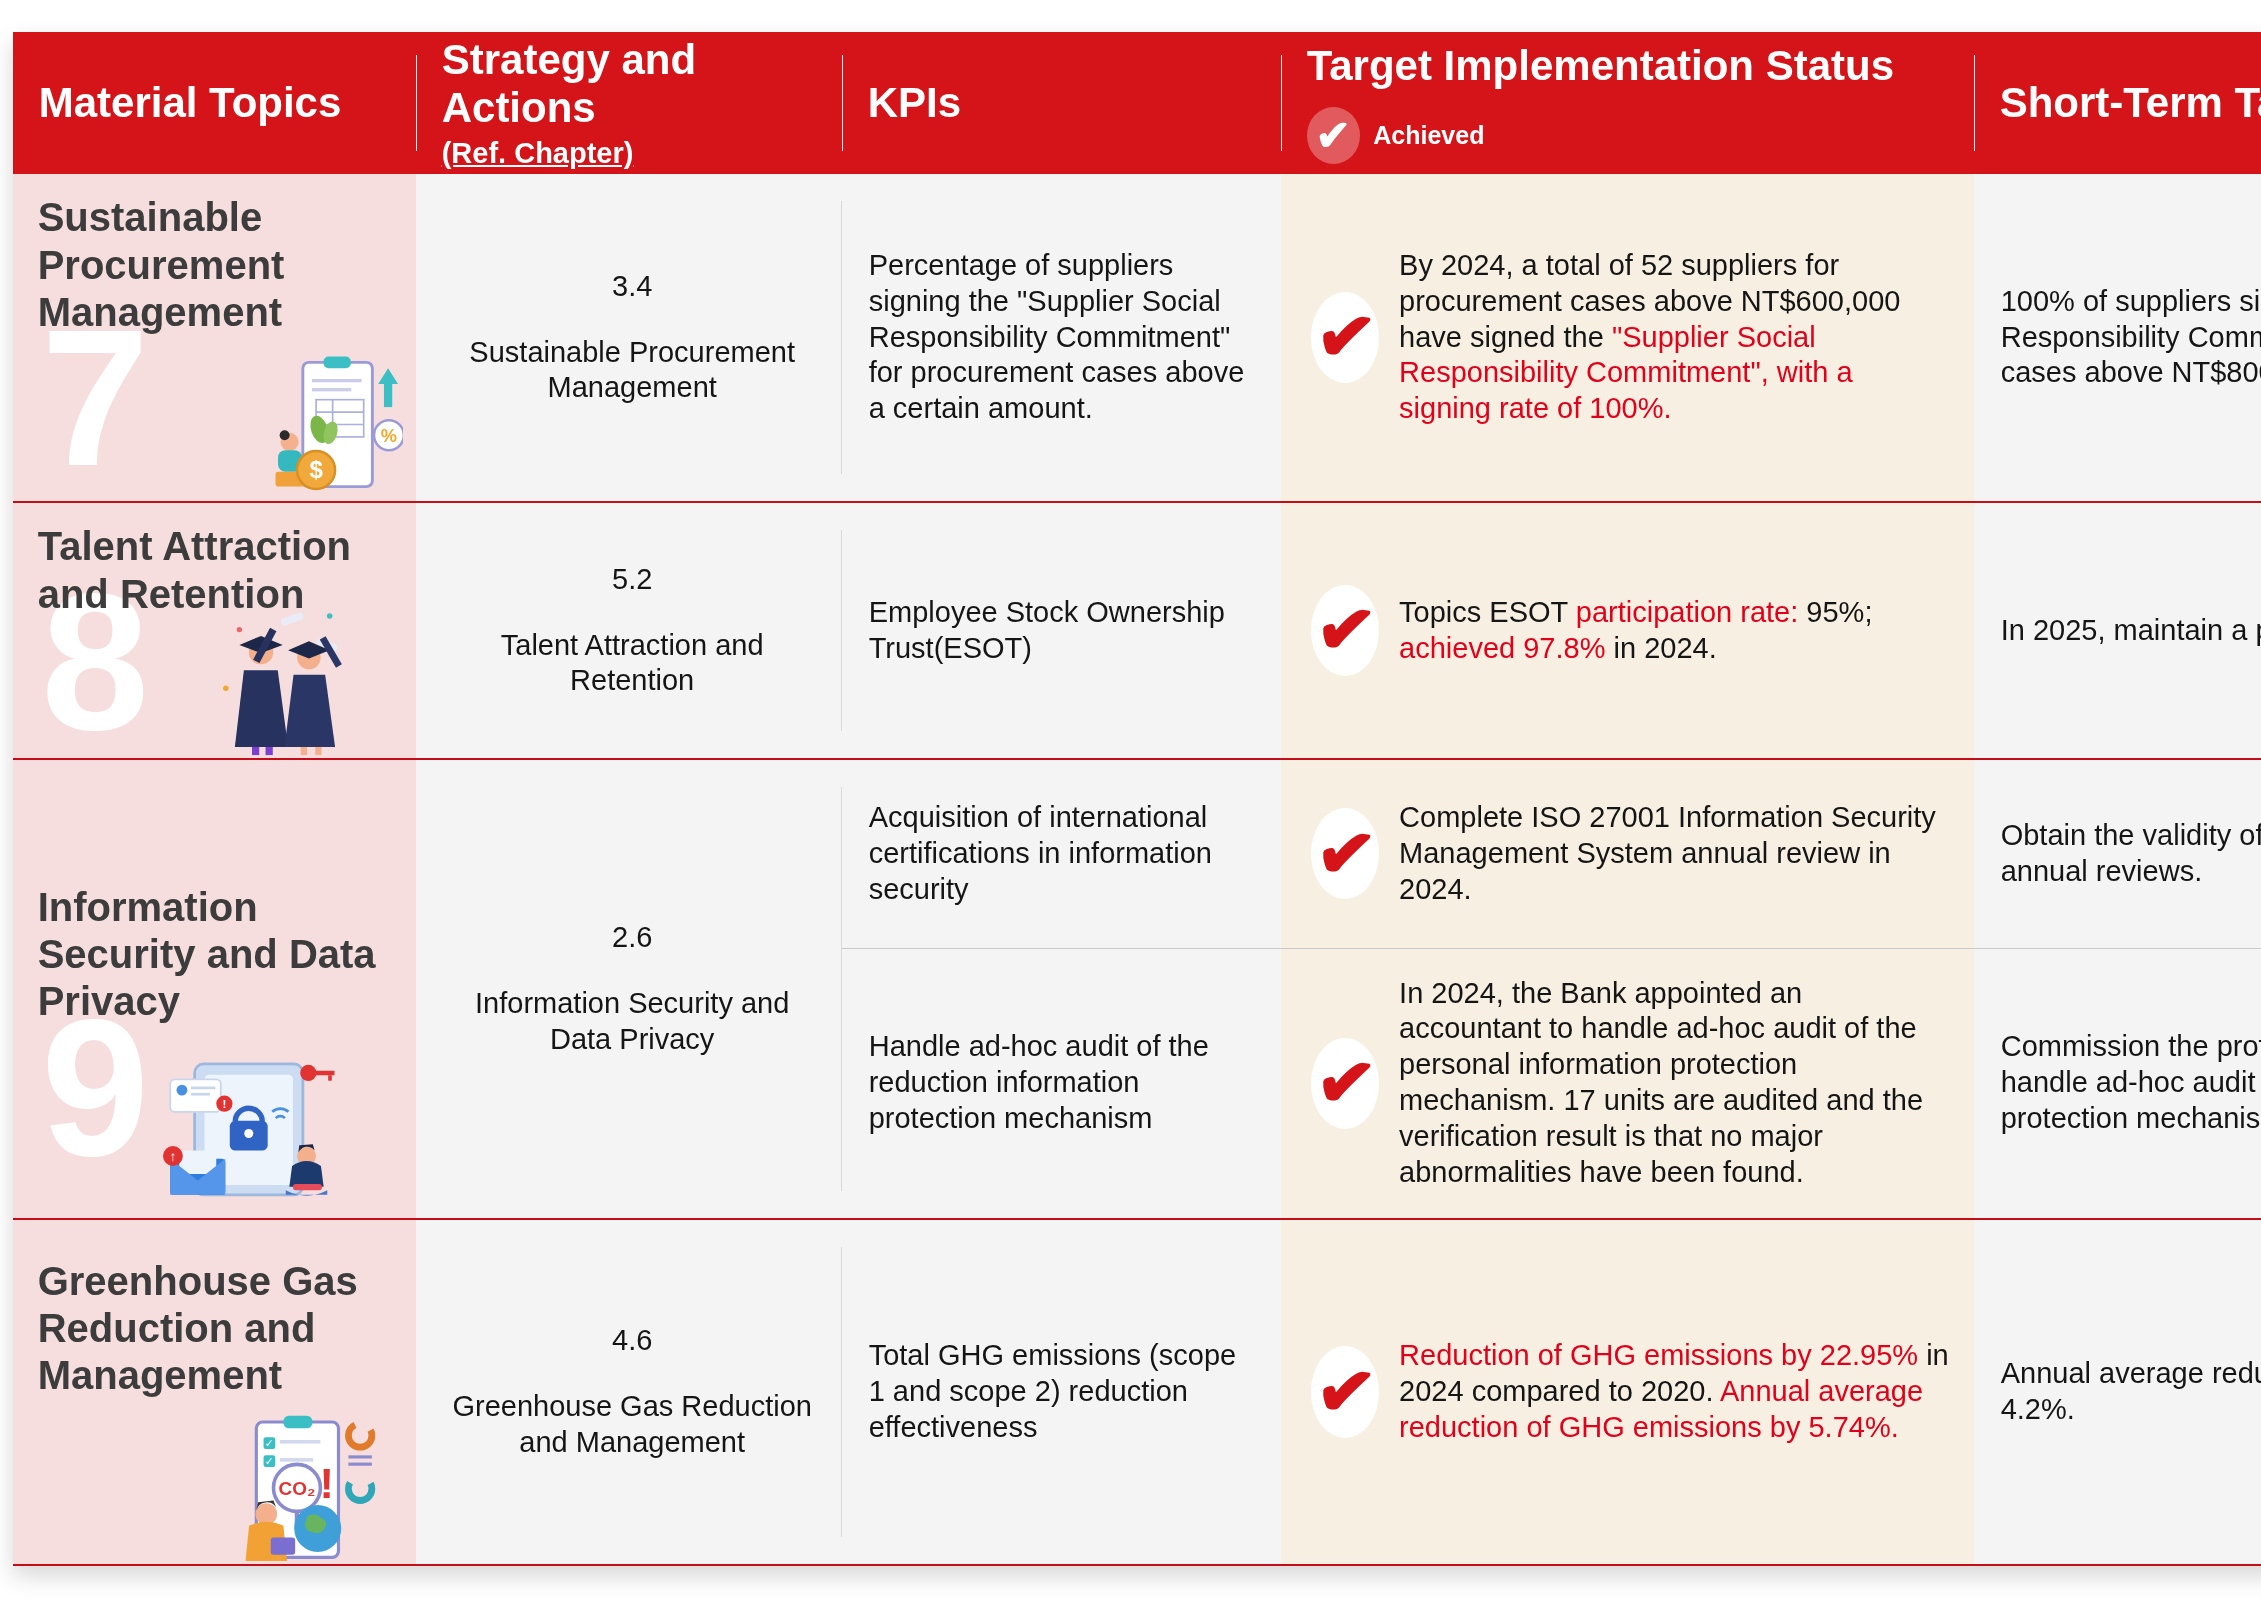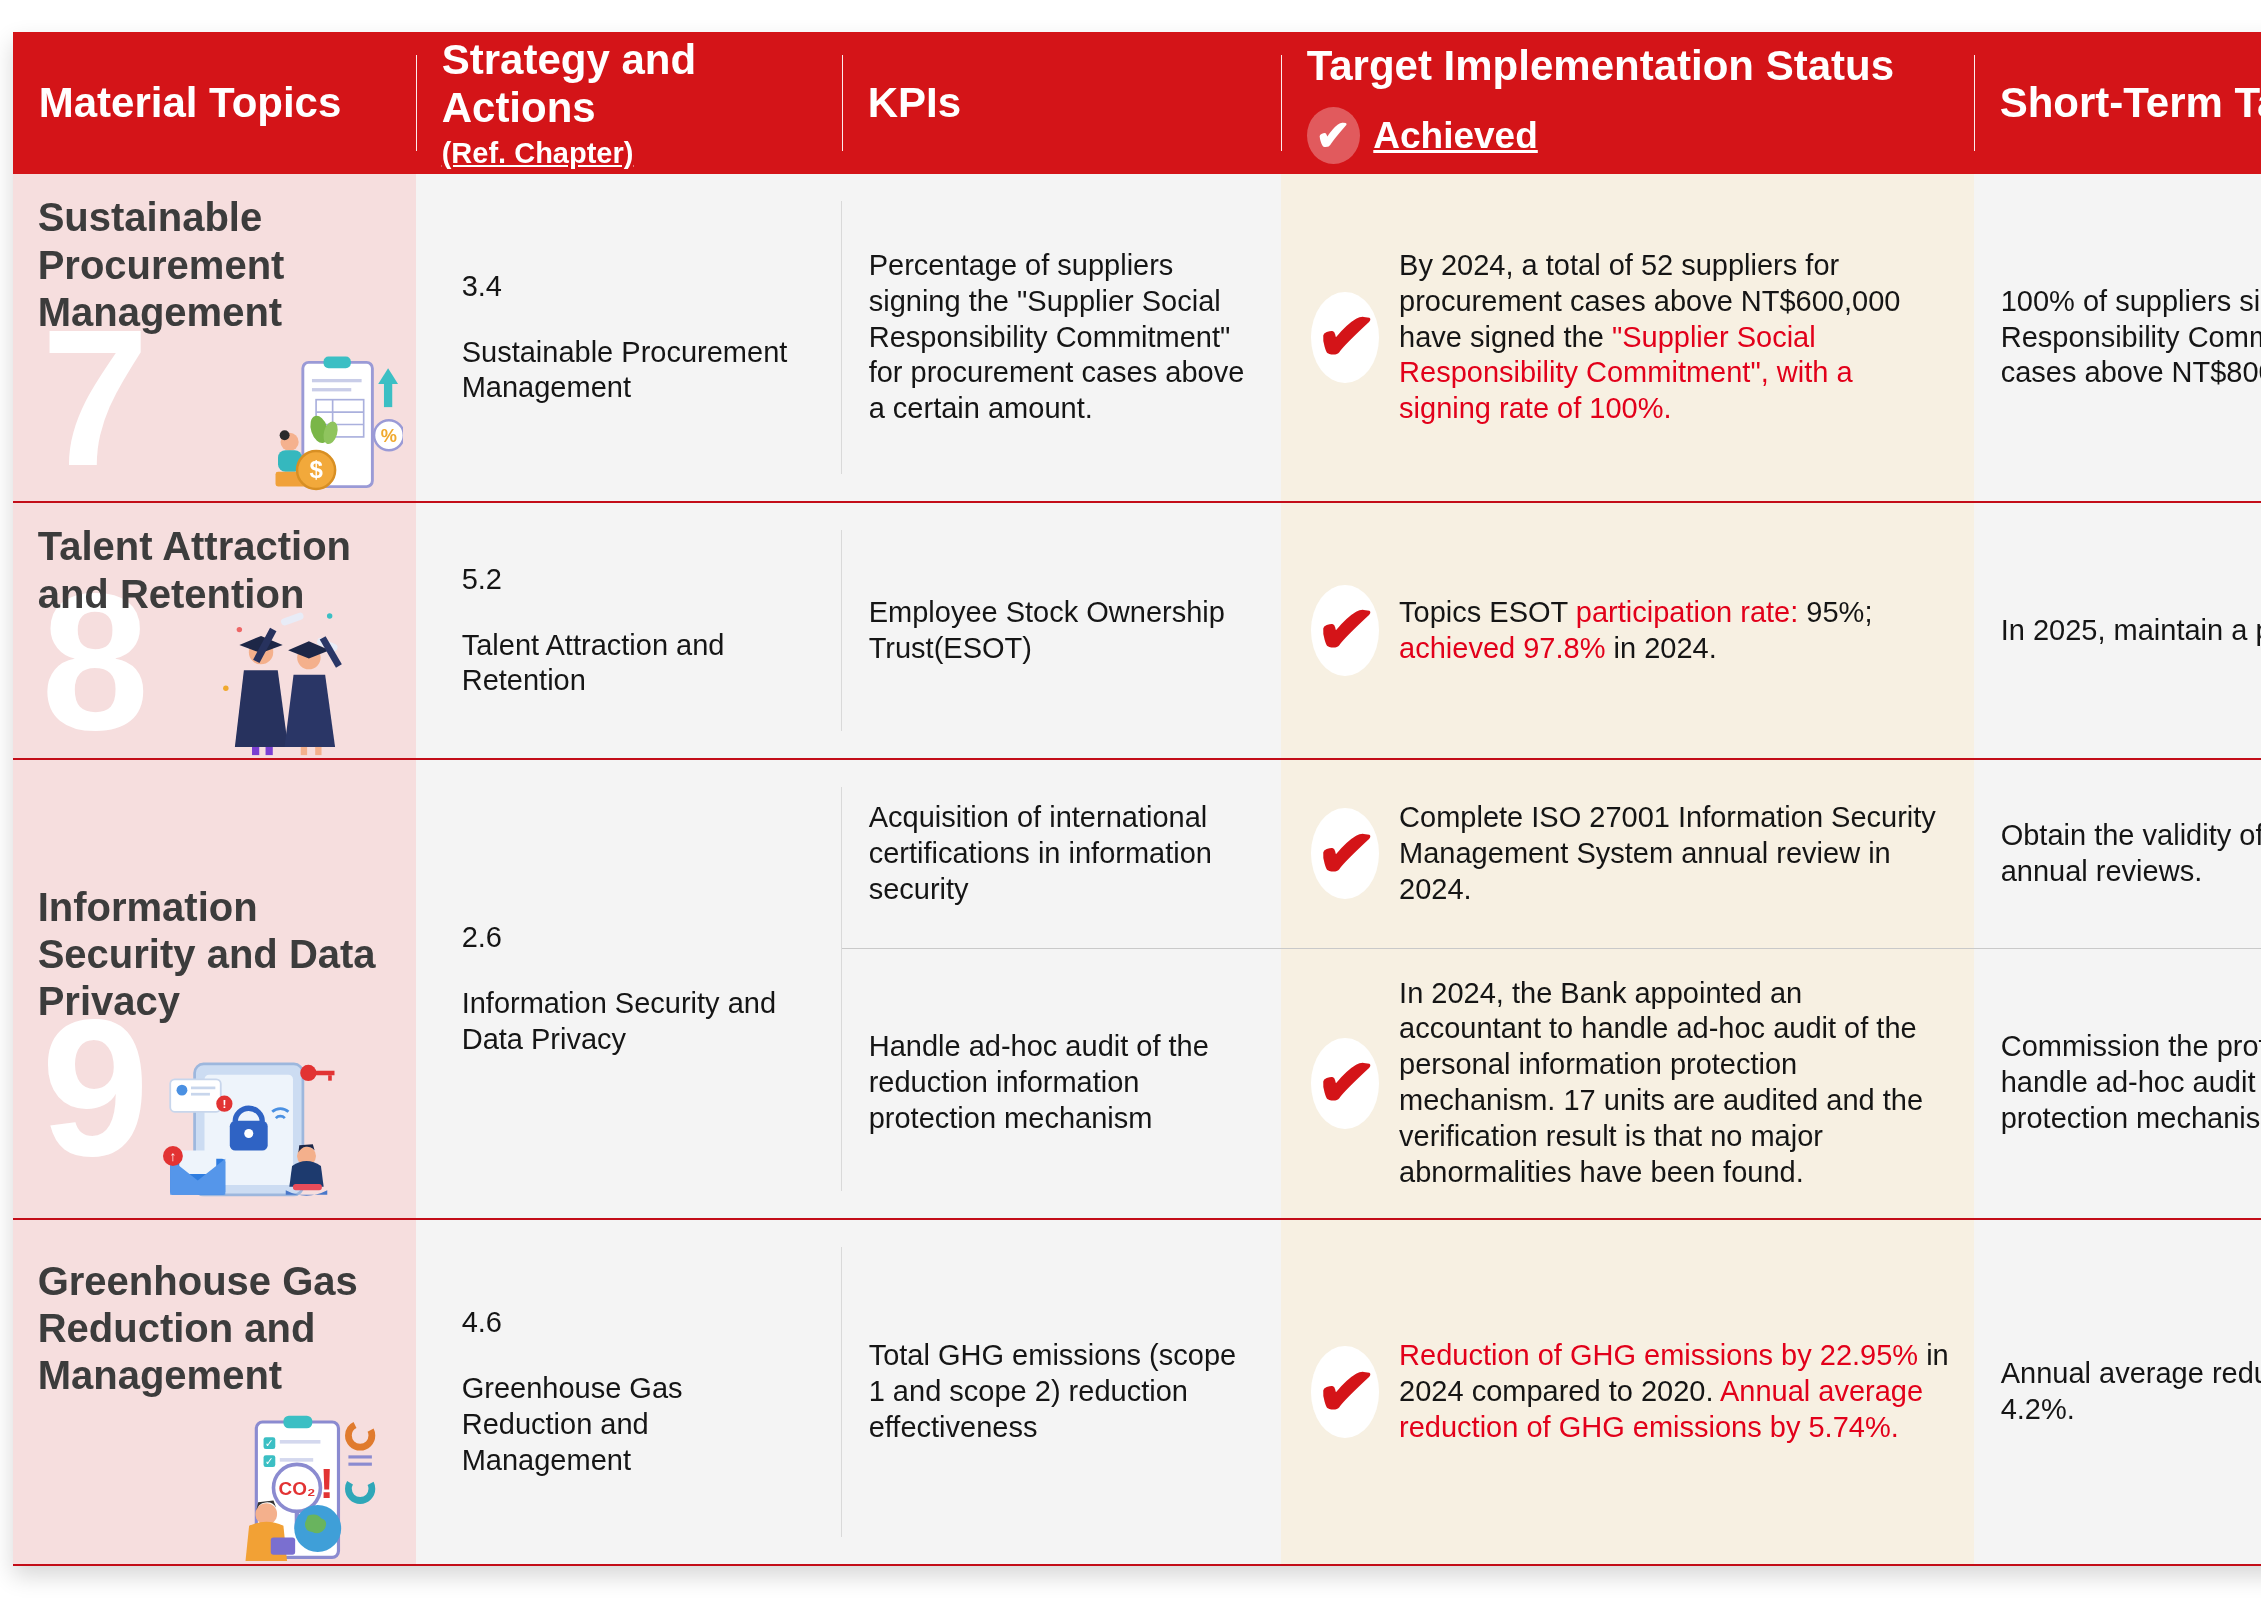--- a/index.html
+++ b/index.html
@@ -13,21 +13,21 @@
   .page{position:relative;width:3355px;height:1618px;background:#fff;overflow:hidden;}
   .table{position:absolute;left:12.7px;top:32px;width:3329px;box-shadow:0 10px 22px rgba(0,0,0,.16);}
   .hrow,.row{display:grid;grid-template-columns:403px 426px 439px 693px 686px 684px;}
   .hrow{height:142px;}
   .hcell{background:var(--header-red);color:#fff;display:flex;flex-direction:column;justify-content:center;padding:0 26px;position:relative;}
   .hcell+.hcell::before{content:"";position:absolute;left:0;top:22.6px;bottom:22.6px;width:1.4px;background:rgba(255,255,255,.92);}
   .hlabel{font-size:42px;font-weight:bold;line-height:1.14;}
   .hsub{font-size:29px;font-weight:bold;margin-top:4.5px;text-decoration:underline;}
   .achieved{display:flex;align-items:center;gap:13.6px;margin-top:18px;}
   .hcheck{width:53px;height:57px;border-radius:50%;background:rgba(255,255,255,.30);display:flex;align-items:center;justify-content:center;font-size:42px;color:#fff;font-weight:bold;}
-  .achieved-label{font-size:37px;font-weight:bold;text-decoration:underline;}
+  .achieved-label{font-size:25px;font-weight:bold;}
 
   .row{background:var(--cell-gray);}
   .r1{height:329px;border-bottom:2.7px solid var(--divider-red);}
   .r2{height:257px;border-bottom:2.7px solid var(--divider-red);}
   .r3{height:460px;border-bottom:2.7px solid var(--divider-red);}
   .r4{height:346px;border-bottom:2.3px solid var(--divider-red);}
 
   .cell{position:relative;background:var(--cell-gray);padding:27px;display:flex;flex-direction:column;justify-content:center;font-size:29px;line-height:1.24;}
   .vline::before{content:"";position:absolute;left:-0.9px;top:27px;bottom:27px;width:1.4px;background:#d9d9d9;}
 
@@ -36,21 +36,21 @@
   .topic-number{font-size:194px;font-weight:bold;color:#fff;line-height:.82;margin-top:-18px;margin-left:3.6px;position:relative;z-index:1;}
   .r2 .topic-number{margin-top:-36px;}
   .r3 .topic-cell{padding-top:124px;}
   .r4 .topic-cell{padding-top:38px;}
   .r4 .topic-number{margin-top:-13.6px;}
   .illus{position:absolute;z-index:3;right:12.7px;bottom:4.5px;}
   .r2 .illus{right:68px;bottom:1.8px;}
   .r3 .illus{right:77px;bottom:15.4px;}
   .r4 .illus{right:36px;bottom:2.7px;}
 
-  .strategy-cell{padding-left:46px;}
+  .strategy-cell{padding-left:34px;text-align:center;}
   .ref{margin-bottom:30px;}
   .status-cell{background:var(--cream);padding:18px 22.6px;}
   .entry{display:flex;align-items:center;gap:11.8px;}
   .check{position:relative;flex:0 0 84px;height:102px;display:flex;align-items:center;justify-content:center;}
   .check::before{content:"";position:absolute;left:8.1px;right:8.1px;top:5.4px;bottom:5.4px;background:#fff;border-radius:50%;}
   .check-glyph{position:relative;font-size:71px;font-weight:bold;color:var(--check-red);transform:rotate(6deg);}
   .status-text{flex:1;}
   .rtxt{color:var(--accent-red);}
 
   .stacked{padding:0;justify-content:stretch;}

